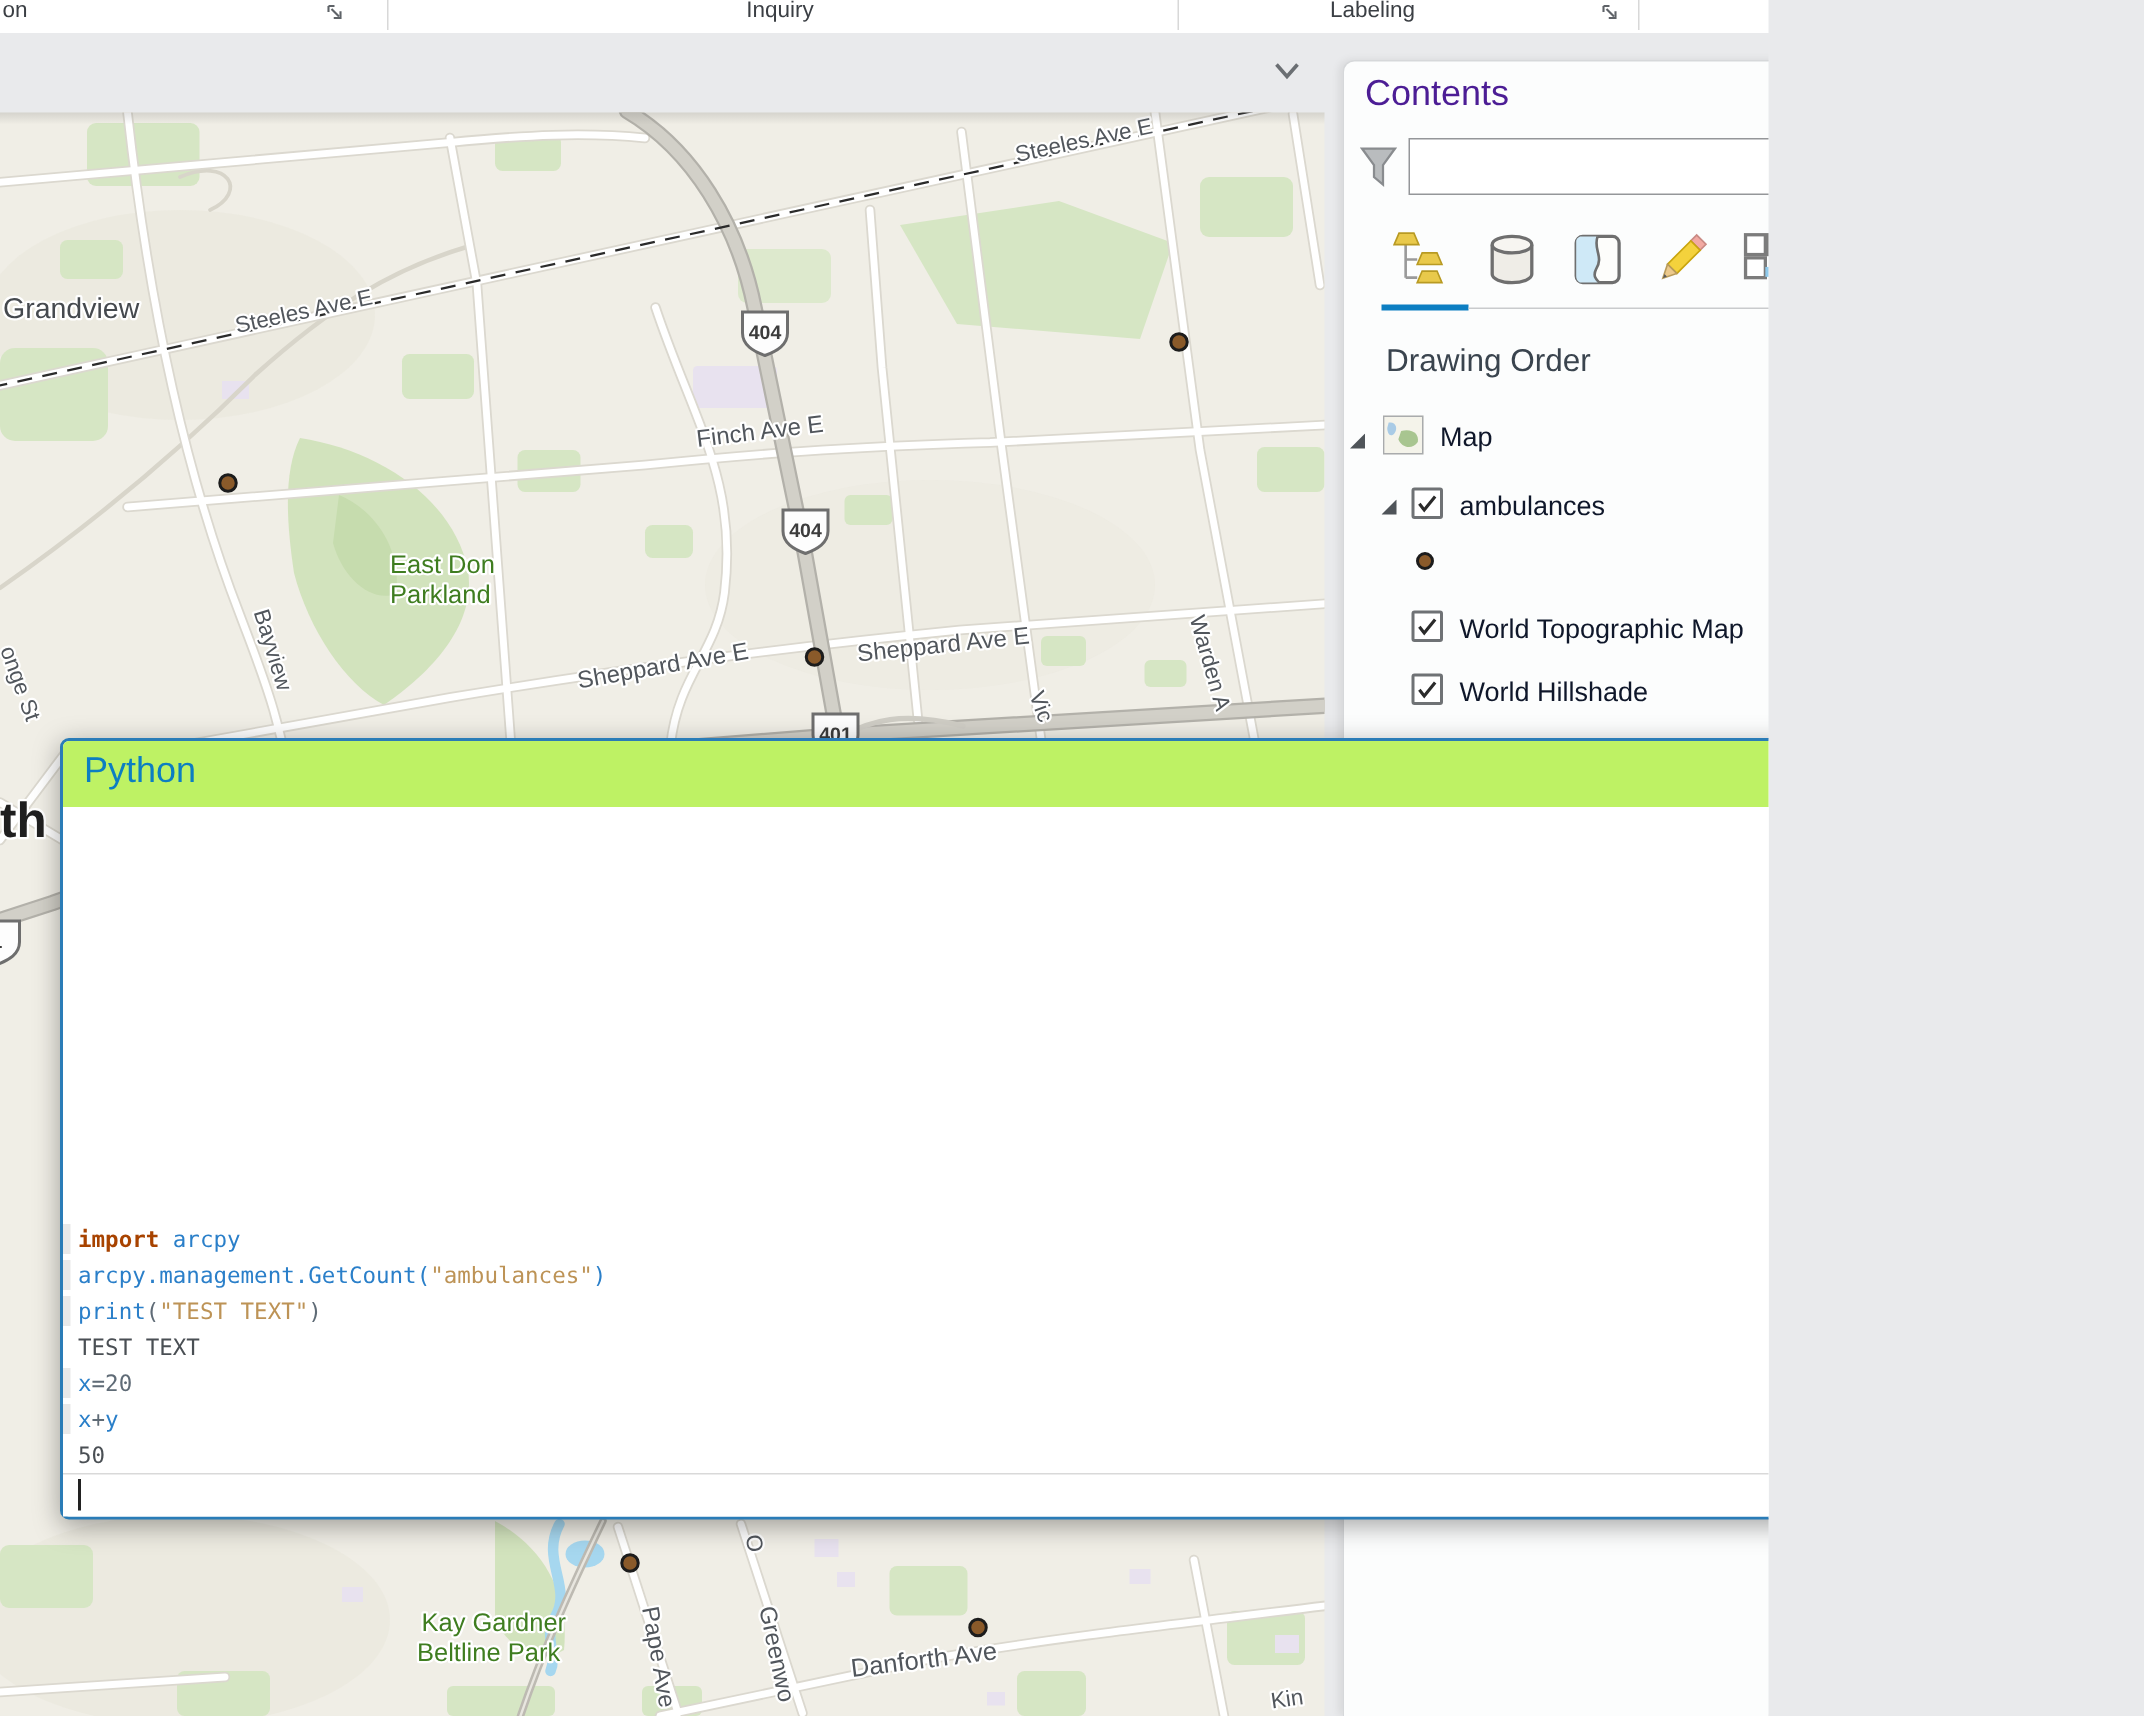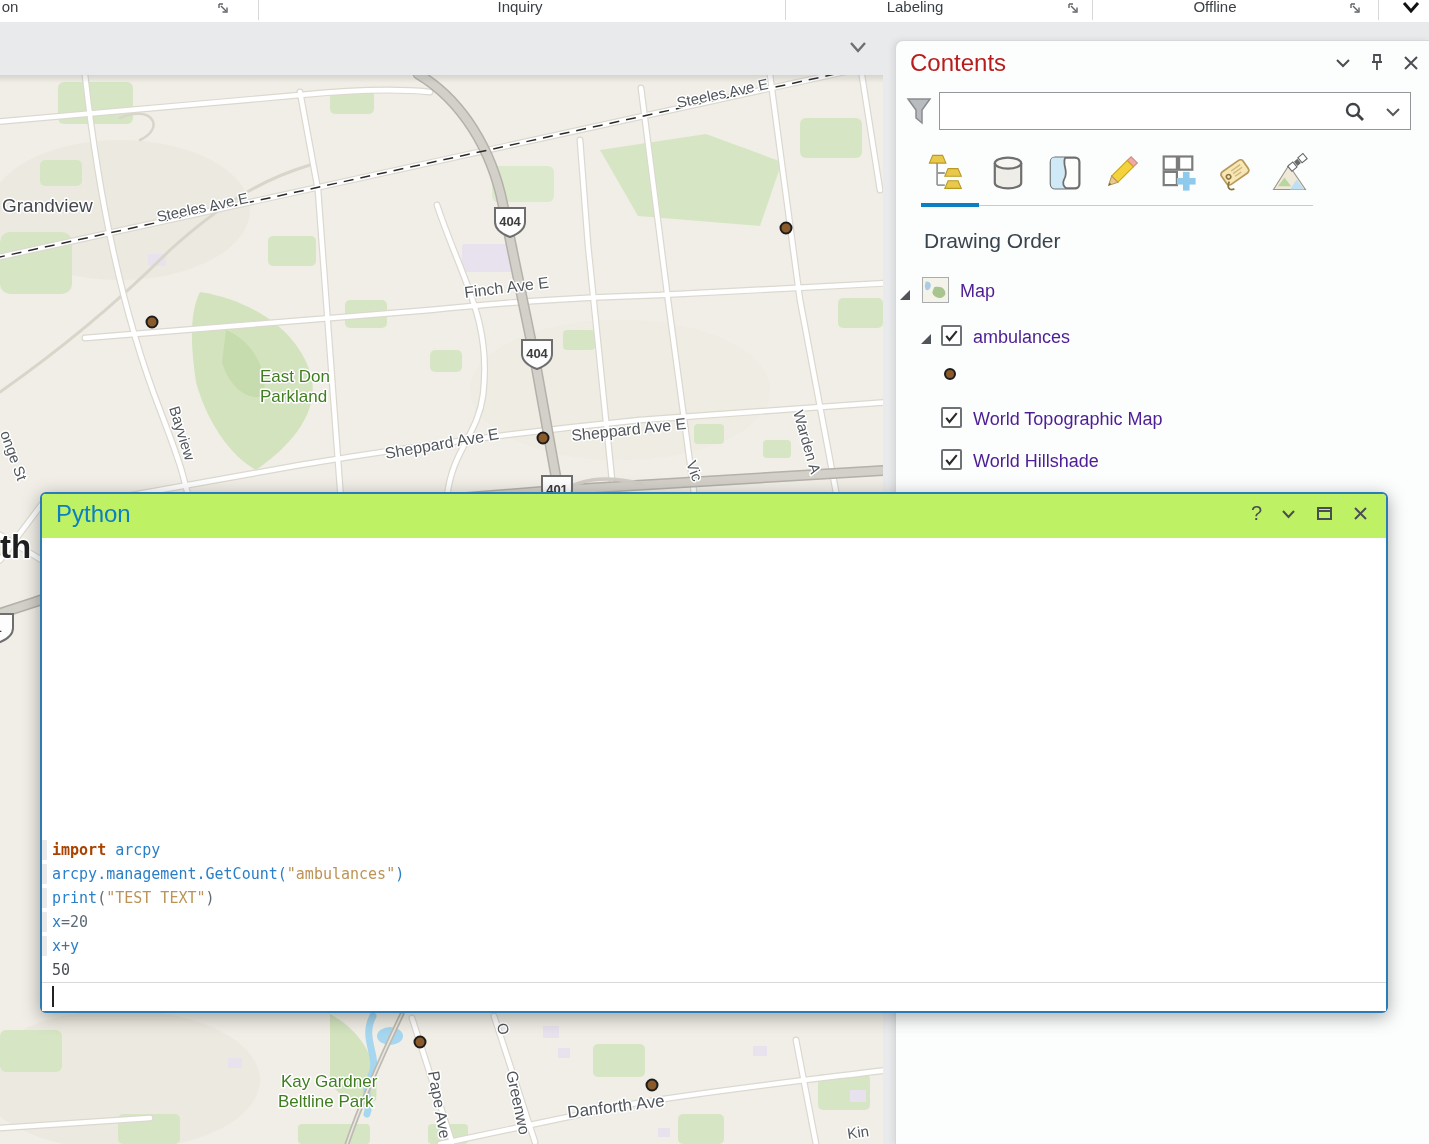--- a/index.html
+++ b/index.html
@@ -1,16 +1,16 @@
 <!DOCTYPE html>
 <html style="--accent: #0c7ec2; --border_blue: #2a7cb7; --keyword: #a84300; --code_name: #2a7fc9; --code_string: #bd9356; --code_plain: #5f6b76; --code_output: #4a4f54;"><head>
 <meta charset="utf-8">
 <style>
   html,body{margin:0;padding:0;background:#e9eaec;}
-  #app{position:relative;width:1429px;height:1144px;overflow:hidden;
+  #app{position:relative;width:1179px;height:1144px;overflow:hidden;
        font-family:"Liberation Sans",sans-serif;background:#e9eaec;}
 
   
   .ribbon{position:absolute;left:0;top:0;width:1429px;height:22px;background:#fff;z-index:2;}
   .rgroup{position:absolute;top:-2px;width:130px;text-align:center;font-size:15px;color:#3b3f44;}
   .rdiv{position:absolute;top:0;width:1px;height:20px;background:#d8d8d8;}
   .launcher{position:absolute;top:1px;width:14px;height:14px;color:#5f6368;}
   .ribbon-collapse{position:absolute;top:-1px;left:1400px;width:22px;height:18px;color:#111;}
 
   
@@ -20,37 +20,37 @@
   
   .map{position:absolute;left:0;top:75px;width:883px;height:1069px;background:#f0eee6;z-index:1;}
   .map::before{content:"";position:absolute;left:0;top:0;right:0;height:8px;z-index:5;
      background:linear-gradient(to bottom,rgba(90,90,90,.18),rgba(0,0,0,0));pointer-events:none;}
   .map svg{display:block;}
 
   
   .panel{position:absolute;left:895px;top:40px;width:534px;height:1104px;background:#fcfdfd;
      border:1px solid #d6d8da;border-right:none;border-bottom:none;border-top-left-radius:8px;
      box-shadow:-2px 0 6px rgba(0,0,0,.08);z-index:2;box-sizing:border-box;}
-  .panel-title{position:absolute;left:14px;top:8px;font-size:24px;color:#b91c1c;}
+  .panel-title{position:absolute;left:14px;top:8px;font-size:24px;color:#4c1d95;}
   .phicons{position:absolute;right:8px;top:12px;display:flex;gap:14px;color:#4a4e52;}
   .phicons .ic{width:20px;height:20px;}
   .searchrow{position:absolute;left:0;top:50px;width:100%;height:44px;}
   .funnel{position:absolute;left:10px;top:6px;width:26px;height:30px;}
   .searchbox{position:absolute;left:43px;top:1px;width:472px;height:38px;background:#fff;
      border:1px solid #949699;box-sizing:border-box;}
   .searchbox input{position:absolute;left:12px;top:4px;width:380px;height:28px;border:none;outline:none;
      font-family:"Liberation Sans",sans-serif;font-size:17px;font-style:italic;color:#4d5156;background:transparent;}
   .searchbox .mag{position:absolute;right:44px;top:8px;width:22px;height:22px;color:#3f4347;}
   .searchbox .schev{position:absolute;right:8px;top:11px;width:18px;height:16px;color:#56595c;}
   .tabsrow{position:absolute;left:0;top:102px;width:100%;height:66px;}
   .tabbtn{position:absolute;top:6px;width:48px;height:48px;border:none;background:transparent;padding:2px;cursor:pointer;}
   .tab-underline{position:absolute;left:25px;top:60px;width:58px;height:4px;background:var(--accent);}
   .tab-grayline{position:absolute;left:83px;top:62px;width:334px;height:1px;background:#c9cbcd;}
   .section-heading{position:absolute;left:28px;top:188px;font-size:21px;font-weight:400;color:#3a444e;}
-  .treerow{position:absolute;font-size:18px;color:#4c1d95;}
+  .treerow{position:absolute;font-size:18px;color:#0f172a;}
   .tw{position:absolute;width:11px;height:11px;}
   .cb{position:absolute;width:21px;height:21px;background:#fff;border:2px solid #6f7275;border-radius:2px;box-sizing:border-box;}
   .thumb{position:absolute;left:26px;top:-4px;width:27px;height:26px;background:#f6f5ee;border:1px solid #a9abad;box-sizing:border-box;}
 
   
   .pywin{position:absolute;left:40px;top:492px;width:1348px;height:521px;background:#fff;
      border:2px solid var(--border_blue);border-radius:6px;box-sizing:border-box;
      box-shadow:0 4px 18px rgba(0,0,0,.35);z-index:6;}
   .pyhead{position:absolute;left:0;top:0;right:0;height:44px;background:#bef264;
      border-top-left-radius:4px;border-top-right-radius:4px;}
@@ -460,20 +460,21 @@
               <path d="M4 4l11 11M15 4L4 15" stroke="currentColor" stroke-width="2"></path>
             </svg>
           </span>
       </div>
     </div>
     <div class="pybody">
       <div class="transcript" id="py-lines">
           <div class="pline input"><span class="tok kw">import</span><span class="tok plain"> </span><span class="tok name">arcpy</span></div>
           <div class="pline input"><span class="tok name">arcpy.management.GetCount(</span><span class="tok str">"ambulances"</span><span class="tok name">)</span></div>
           <div class="pline input"><span class="tok name">print</span><span class="tok plain">(</span><span class="tok str">"TEST TEXT"</span><span class="tok plain">)</span></div>
+          <div class="pline"><span class="tok out">TEST TEXT</span></div>
           <div class="pline input"><span class="tok name">x</span><span class="tok plain">=20</span></div>
           <div class="pline input"><span class="tok name">x</span><span class="tok plain">+</span><span class="tok name">y</span></div>
           <div class="pline"><span class="tok out">50</span></div>
         </div>
       <div class="pysep"></div>
       <div class="pyinput">
         <span class="caret"></span>
       </div>
     </div>
   </section>

